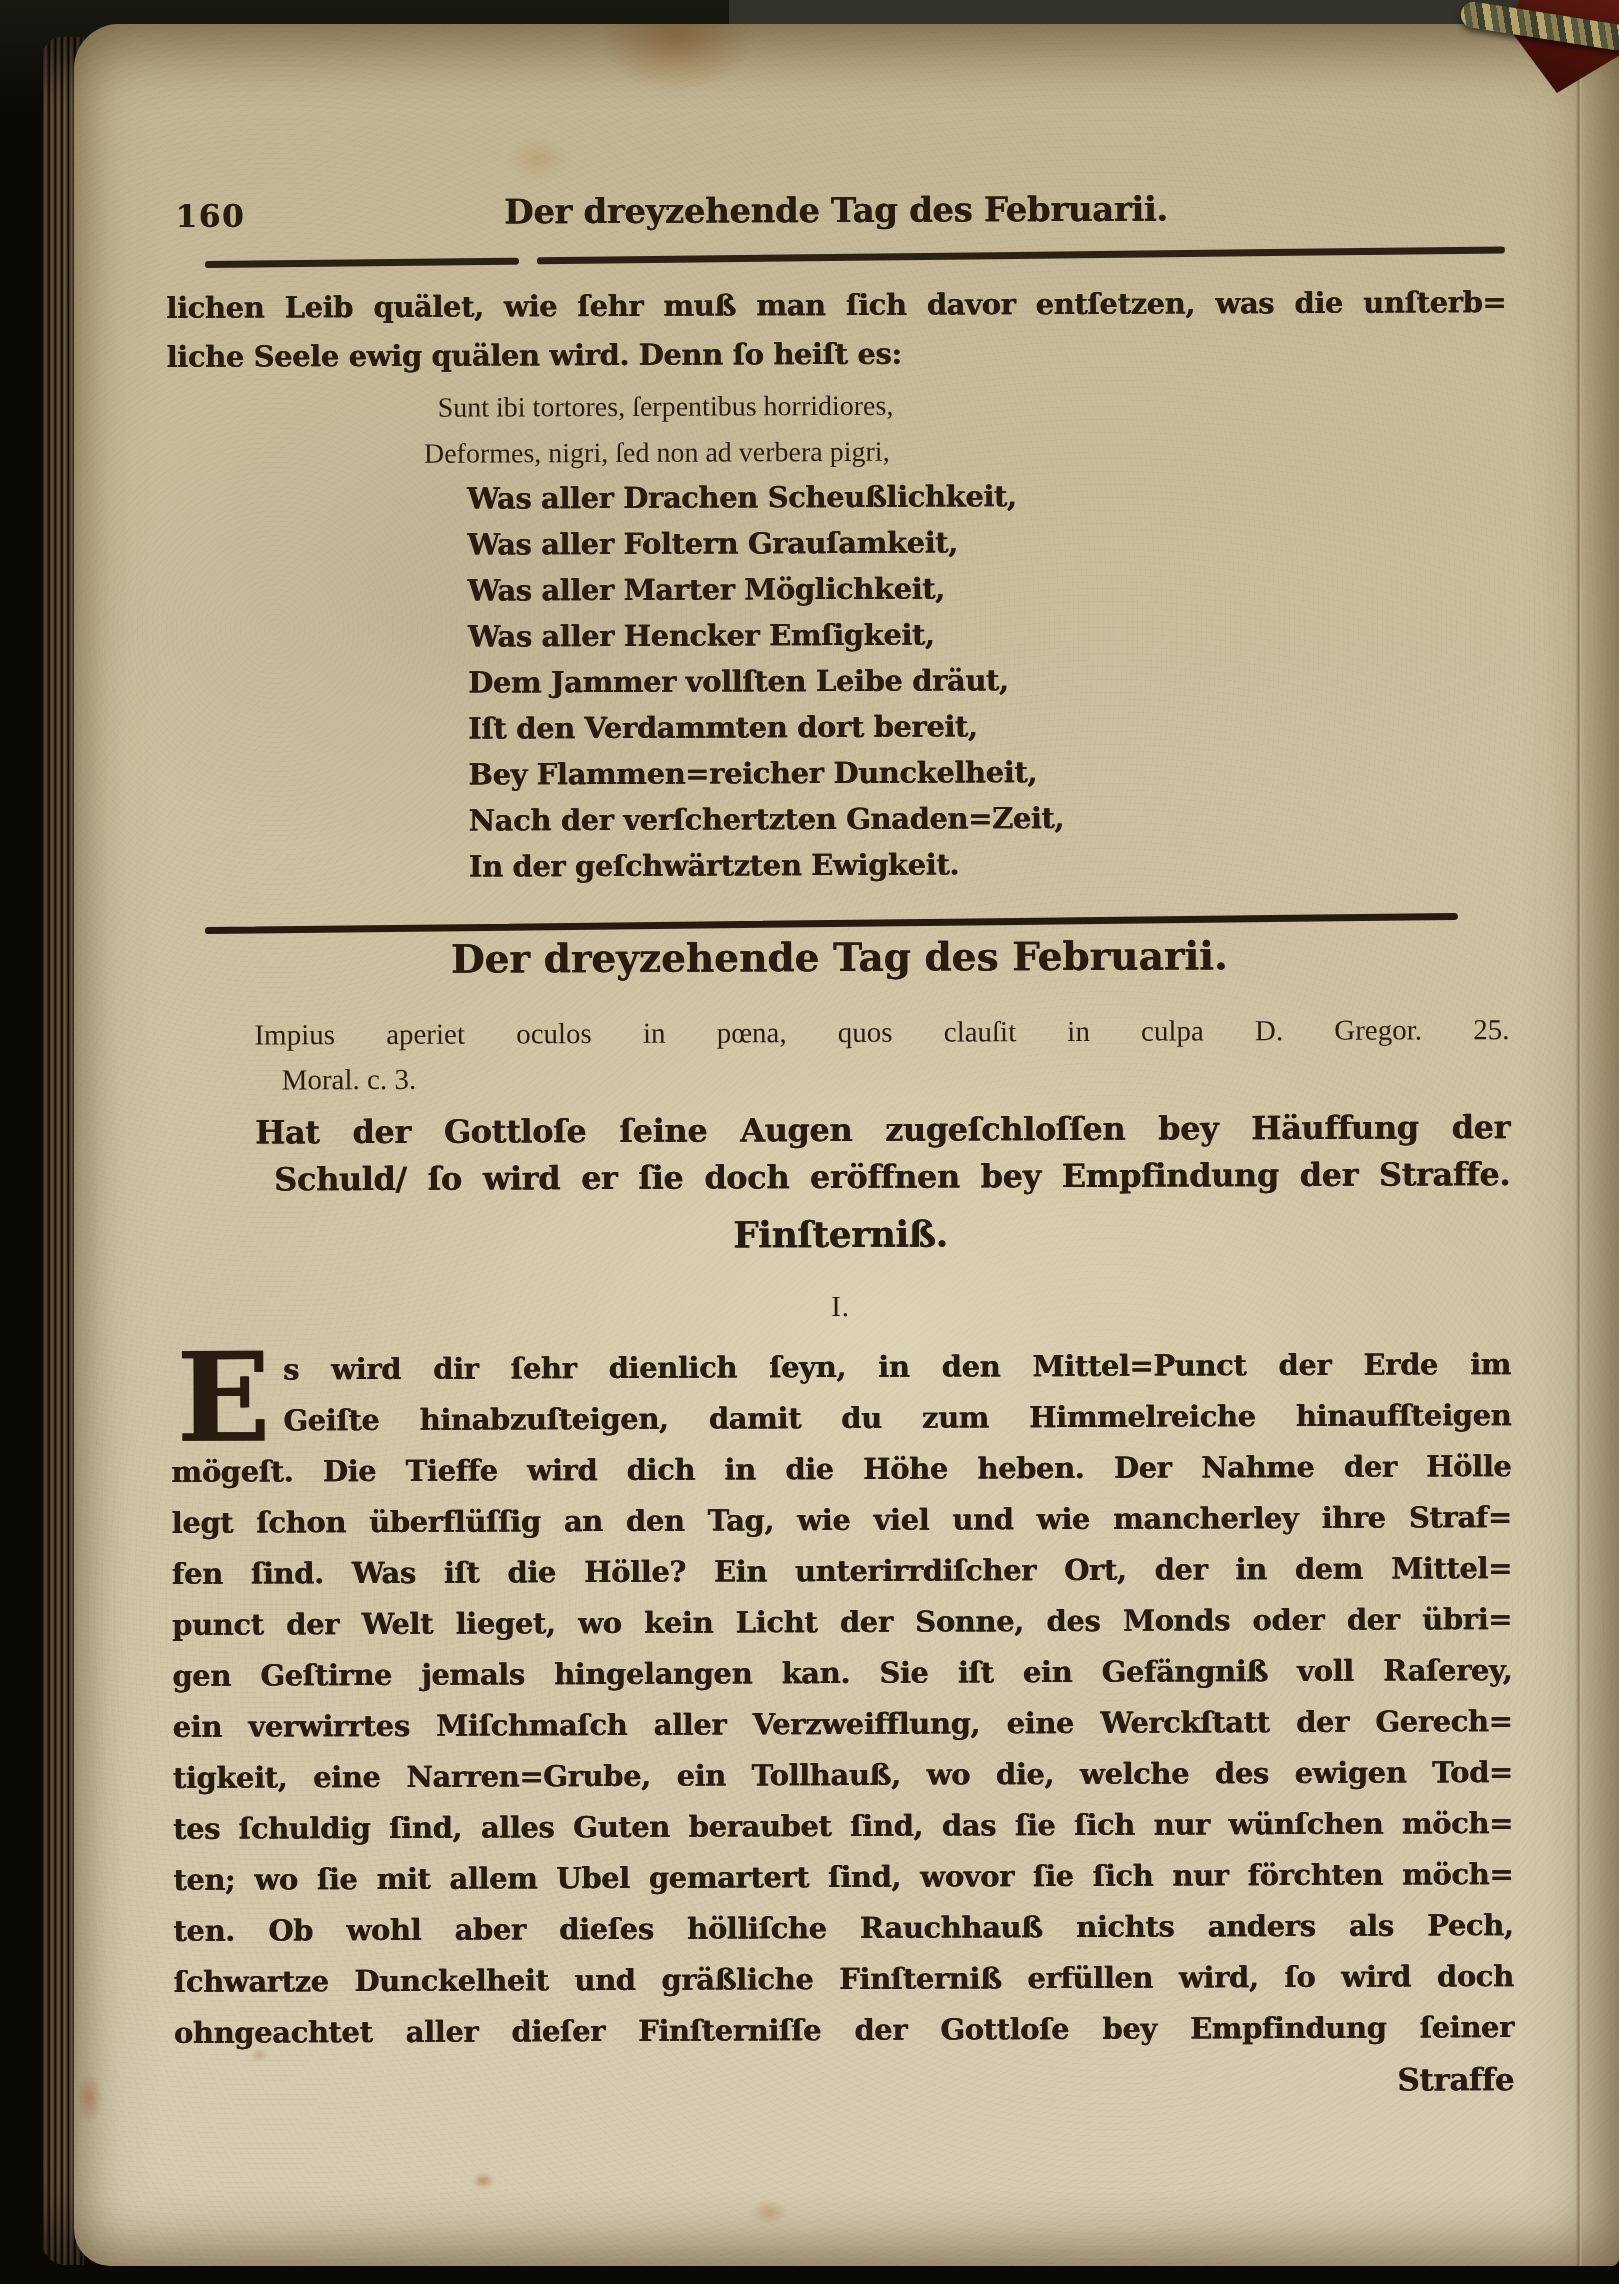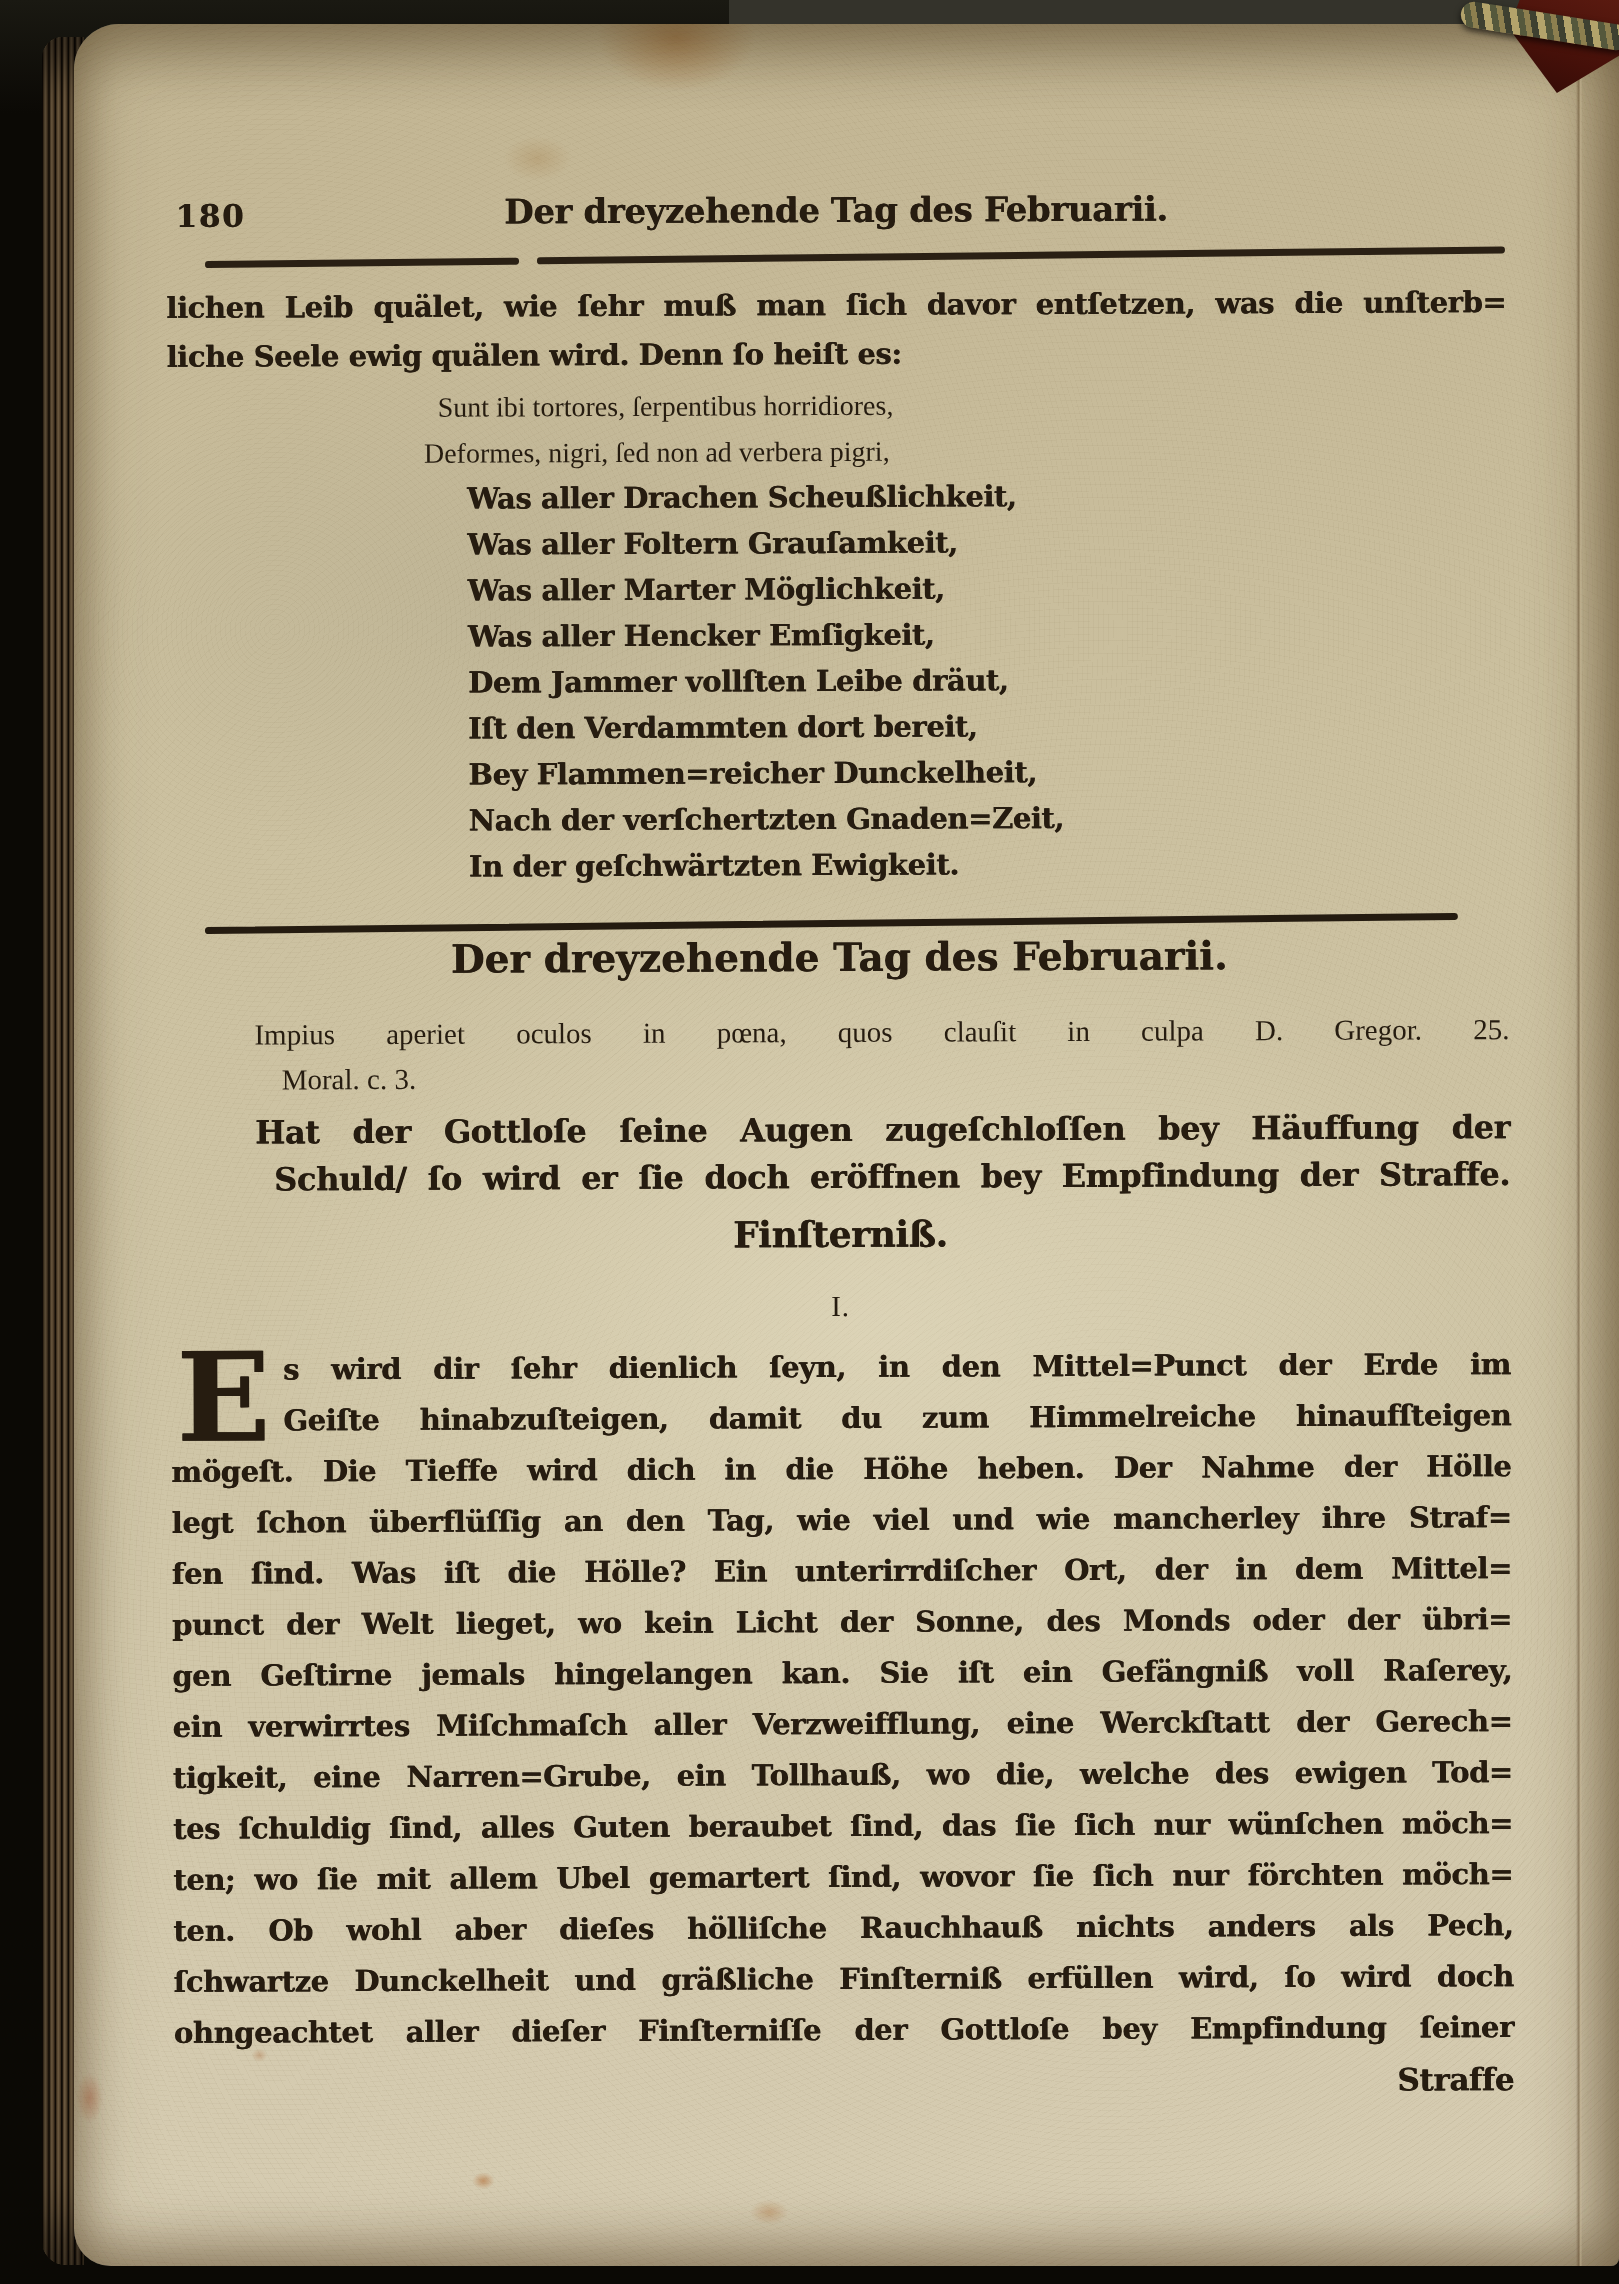--- a/index.html
+++ b/index.html
@@ -80,21 +80,21 @@
 <body>
 
 <div class="scene">
   <div class="top-strip"></div>
   <div class="page-stack"></div>
   <div class="page">
     <div class="crease"></div>
     <div class="content">
 
       <div class="abs header-row frak">
-        <span class="folio">180</span>
+        <span class="folio">160</span>
         <span>Der dreyzehende Tag des Februarii.</span>
       </div>
 
       <div class="abs rule-row">
         <span class="seg seg1"></span><span class="seg seg2"></span>
       </div>
 
       <div class="abs intro frak">
         <div class="just">lichen Leib quälet, wie ſehr muß man ſich davor entſetzen, was die unſterb=</div>
         <div>liche Seele ewig quälen wird.   Denn ſo heiſt es:</div>

